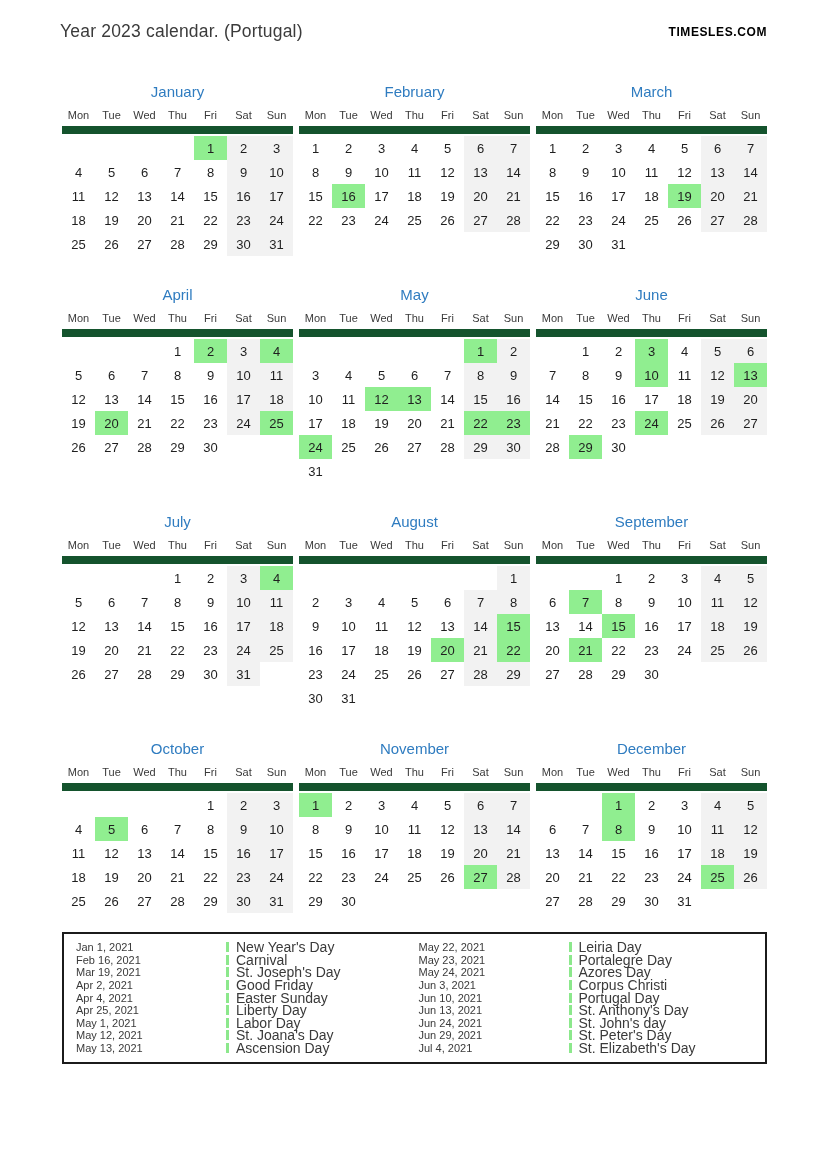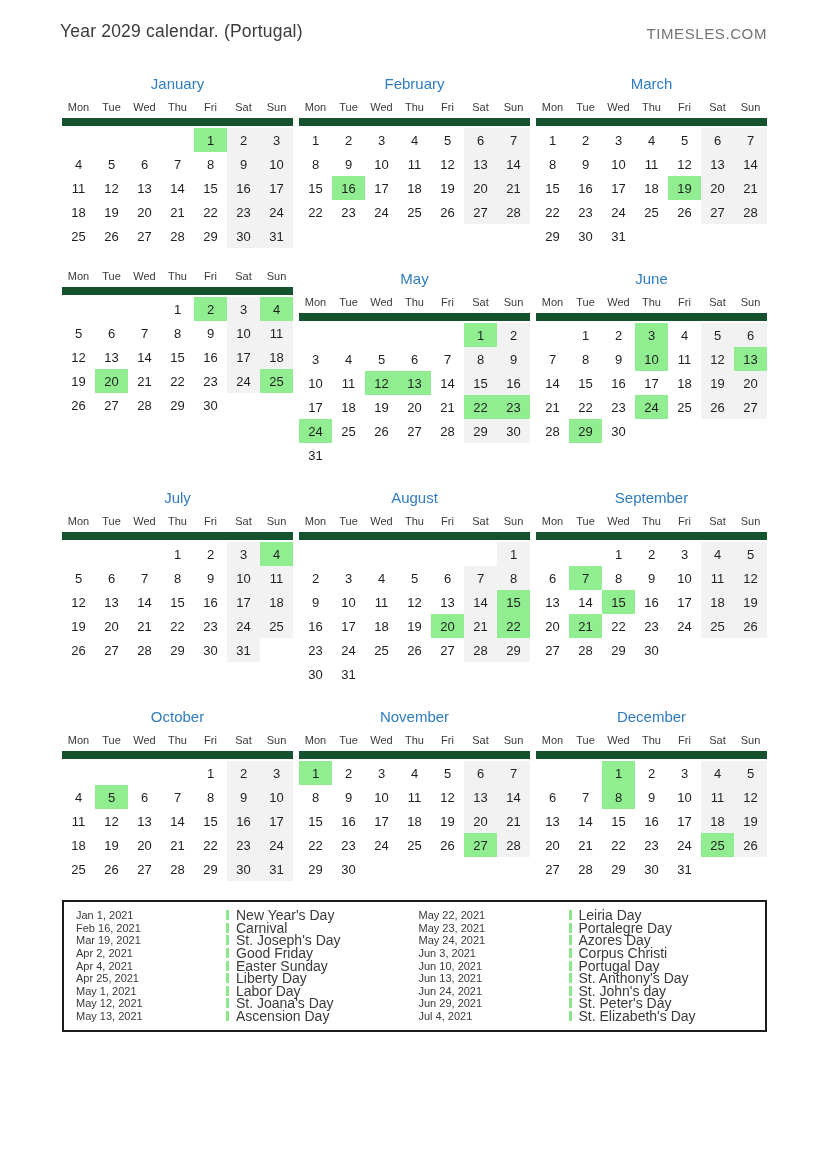--- a/index.html
+++ b/index.html
@@ -10,34 +10,34 @@
     position: relative;
     color: #222;
   }
   .page { width: 827px; height: 1169px; background: #fff; overflow: hidden; }
 
   
   .header { position: relative; padding: 21px 60px 0 60px; height: 46px; }
   .page-title { font-size: 17.5px; font-weight: 500; color: #3b3b3b; letter-spacing: 0.2px; }
   .site-logo {
     position: absolute; top: 25px; right: 60px;
-    font-size: 15px; color: #737373; letter-spacing: 0.6px;
-    text-decoration: none; cursor: pointer; font-weight: 400;
+    font-size: 12px; color: #000000; letter-spacing: 0.6px;
+    text-decoration: none; cursor: pointer; font-weight: 700;
   }
 
   
   .months {
     margin: 27px 60px 0 62px;
     display: grid;
     grid-template-columns: repeat(3, 231px);
     column-gap: 6px;
     row-gap: 20px;
     align-items: start;
   }
-  .month { width: 231px; }
+  .month { width: 231px; margin-top: 8px; }
   .month-title {
     text-align: center; color: #2f7cc0; font-size: 15px;
     height: 26px; line-height: 22px;
   }
   .week-header {
     display: grid; grid-template-columns: repeat(7, 33px);
     border-bottom: 8px solid #14532d;
     padding-bottom: 3px;
   }
   .wd {
@@ -77,21 +77,21 @@
   .h-bar {
     display: inline-block; width: 3px; height: 10px;
     background: #8ce88c; margin-right: 7px; flex: 0 0 3px;
   }
 </style>
 </head>
 <body>
 
 <div class="page">
   <div class="header">
-    <h1 class="page-title">Year 2029 calendar. (Portugal)</h1>
+    <h1 class="page-title">Year 2023 calendar. (Portugal)</h1>
     <a class="site-logo">TIMESLES.COM</a>
   </div>
 
   <div class="months">
       <div class="month">
         <div class="month-title">January</div>
         <div class="week-header">
           <div class="wd">Mon</div>
           <div class="wd">Tue</div>
           <div class="wd">Wed</div>
@@ -219,20 +219,21 @@
           <div class="day">25</div>
           <div class="day">26</div>
           <div class="day weekend">27</div>
           <div class="day weekend">28</div>
           <div class="day">29</div>
           <div class="day">30</div>
           <div class="day">31</div>
         </div>
       </div>
       <div class="month">
+        <div class="month-title">April</div>
         <div class="week-header">
           <div class="wd">Mon</div>
           <div class="wd">Tue</div>
           <div class="wd">Wed</div>
           <div class="wd">Thu</div>
           <div class="wd">Fri</div>
           <div class="wd">Sat</div>
           <div class="wd">Sun</div>
         </div>
         <div class="day-grid">

